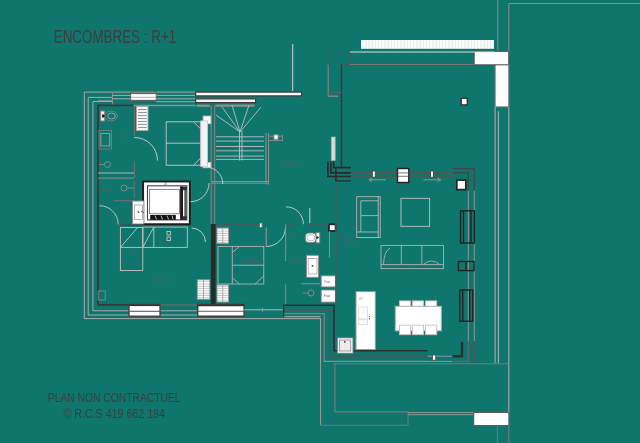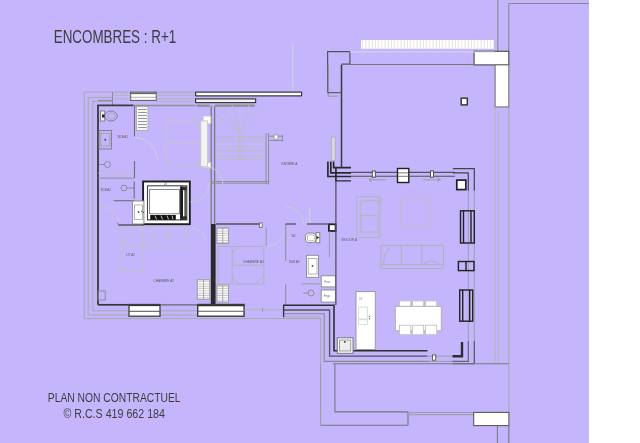--- a/index.html
+++ b/index.html
@@ -1,16 +1,16 @@
 <!DOCTYPE html>
 <html><head>
 <meta charset="utf-8">
 <style>
   html,body{margin:0;padding:0;background:#ffffff;}
-  #page{position:relative;width:589px;height:443px;background:#c4b5fd;overflow:hidden;
+  #page{position:relative;width:640px;height:443px;background:#0f766e;overflow:hidden;
         font-family:"Liberation Sans", sans-serif;}
   svg{position:absolute;left:0;top:0;}
   text{font-family:"Liberation Sans", sans-serif;}
 </style>
 </head>
 <body>
 <div id="page">
 <svg width="640" height="443" viewBox="0 0 640 443">
 <defs>
 <pattern id="hatchv" width="3.2" height="14" patternUnits="userSpaceOnUse">

